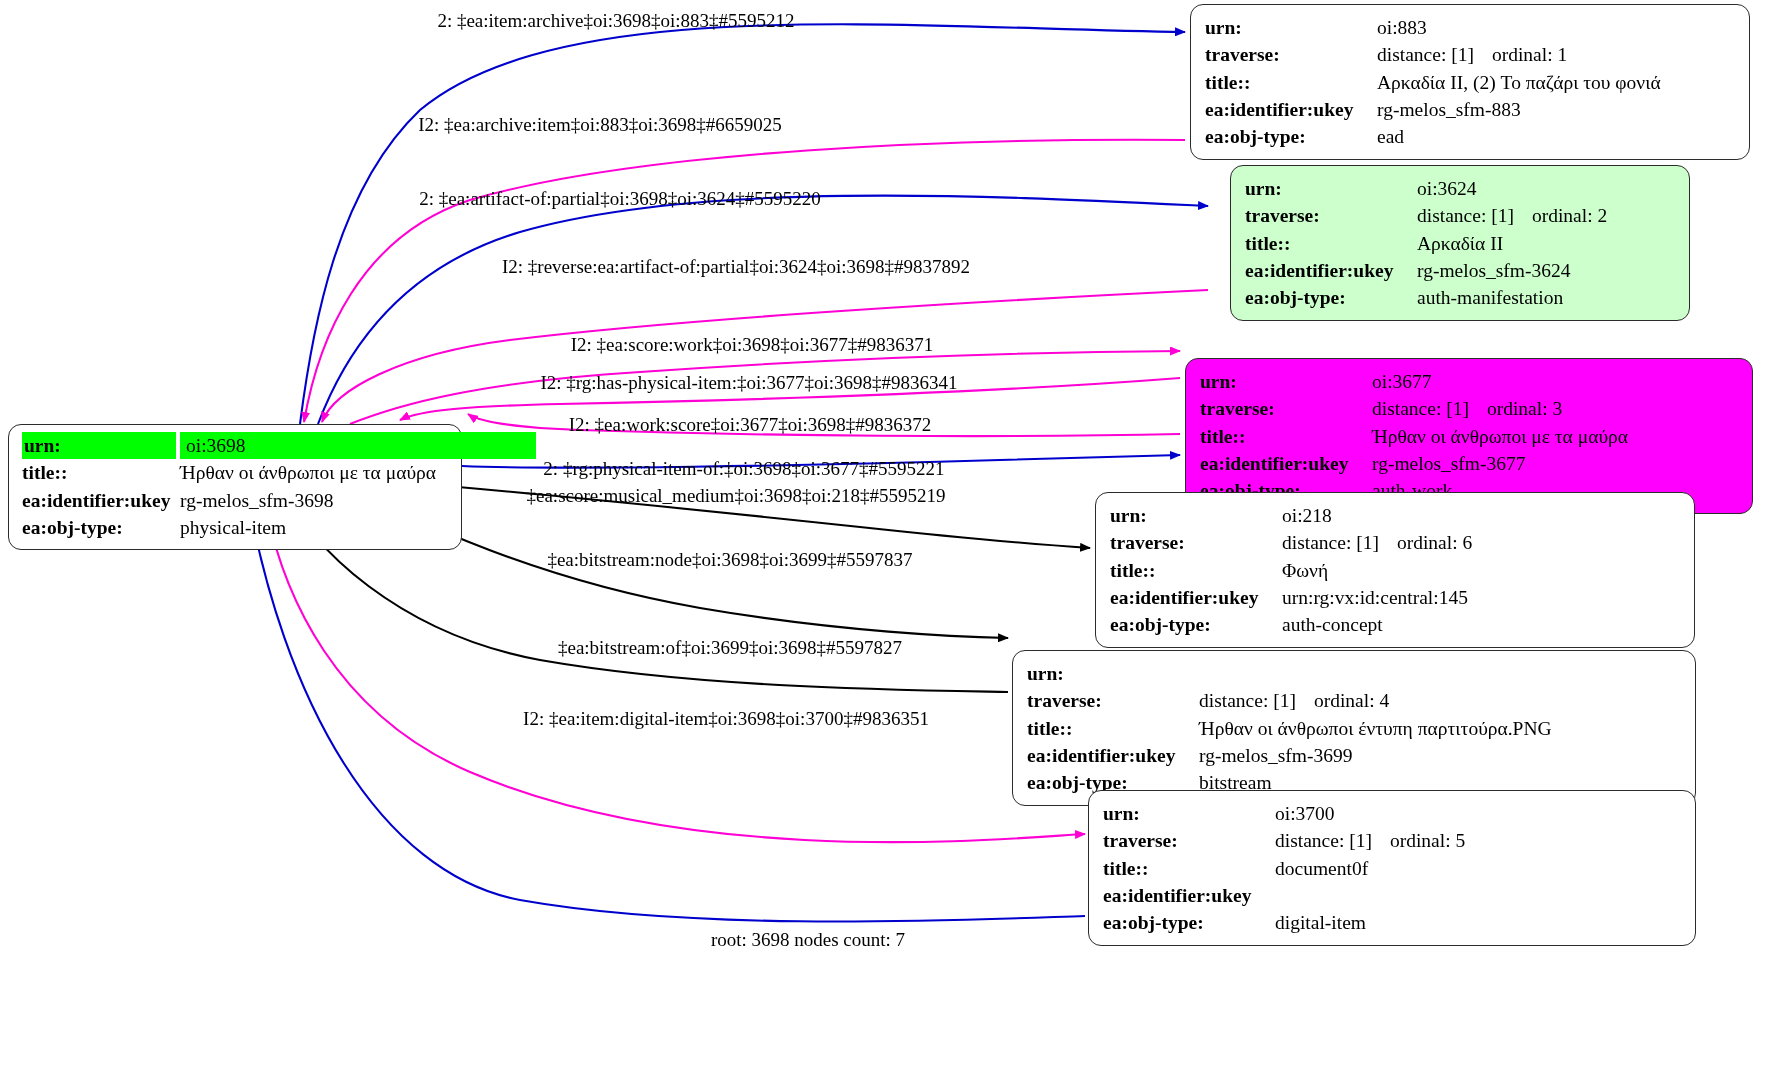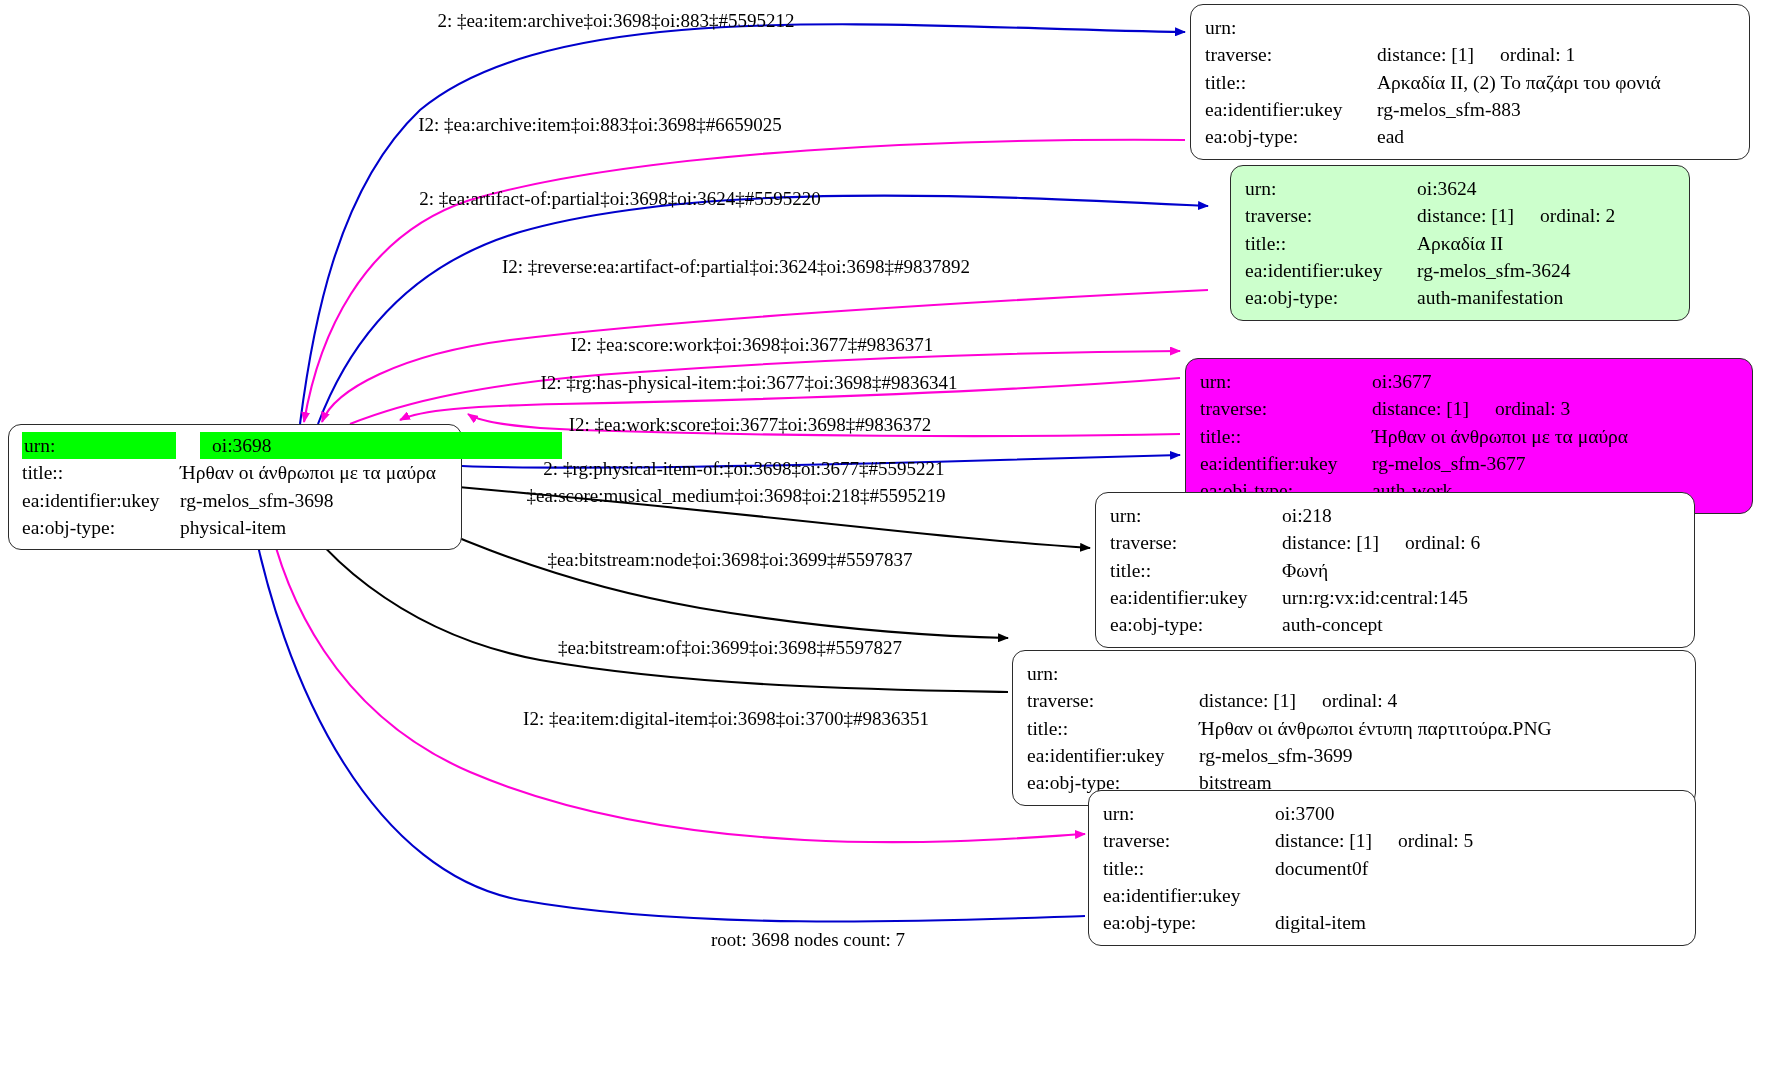--- a/index.html
+++ b/index.html
@@ -39,36 +39,37 @@
     display: flex;
     align-items: baseline;
     font-size: 19.5px;
     line-height: 1.40;
     color: #000000;
     white-space: nowrap;
   }
   .nkey {
     flex: 0 0 auto;
     min-width: 172px;
+    font-weight: bold;
   }
   .nval {
     flex: 1 1 auto;
   }
-  .nval .ord { padding-left: 26px; }
+  .nval .ord { padding-left: 18px; }
 
   
   .node.root .inner { padding: 7px 0 8px 0; }
   .node.root .nrow { padding: 0 0 0 13px; }
   .node.root .nkey { min-width: 158px; }
   .node.root .hl .nkey,
   .node.root .hl .nval {
     background: #00ff00;
   }
   .node.root .hl .nkey { margin-right: 4px; padding-left: 2px; min-width: 152px;}
-  .node.root .hl .nval { padding-left: 12px; padding-right: 290px; margin-left: 20px; }
+  .node.root .hl .nval { padding-left: 6px; padding-right: 290px; }
 
   .edge-label {
     position: absolute;
     font-size: 19px;
     color: #000000;
     white-space: nowrap;
     z-index: 6;
     line-height: 1;
   }
   .edge-label.center { transform: translateX(-50%); }
@@ -153,20 +154,21 @@
       <div class="nrow">
         <span class="nkey">ea:obj-type:</span>
         <span class="nval">physical-item</span>
       </div>
     </div>
   </div>
 
   <div class="node" style="left:1190px; top:4px; width:560px;">
     <div class="nrow">
       <span class="nkey">urn:</span>
+      <span class="nval"><span>oi:883</span></span>
     </div>
     <div class="nrow">
       <span class="nkey">traverse:</span>
       <span class="nval"><span>distance: [1]</span><span class="ord">ordinal: 1</span></span>
     </div>
     <div class="nrow">
       <span class="nkey">title::</span>
       <span class="nval"><span>Αρκαδία II, (2) Το παζάρι του φονιά</span></span>
     </div>
     <div class="nrow">

